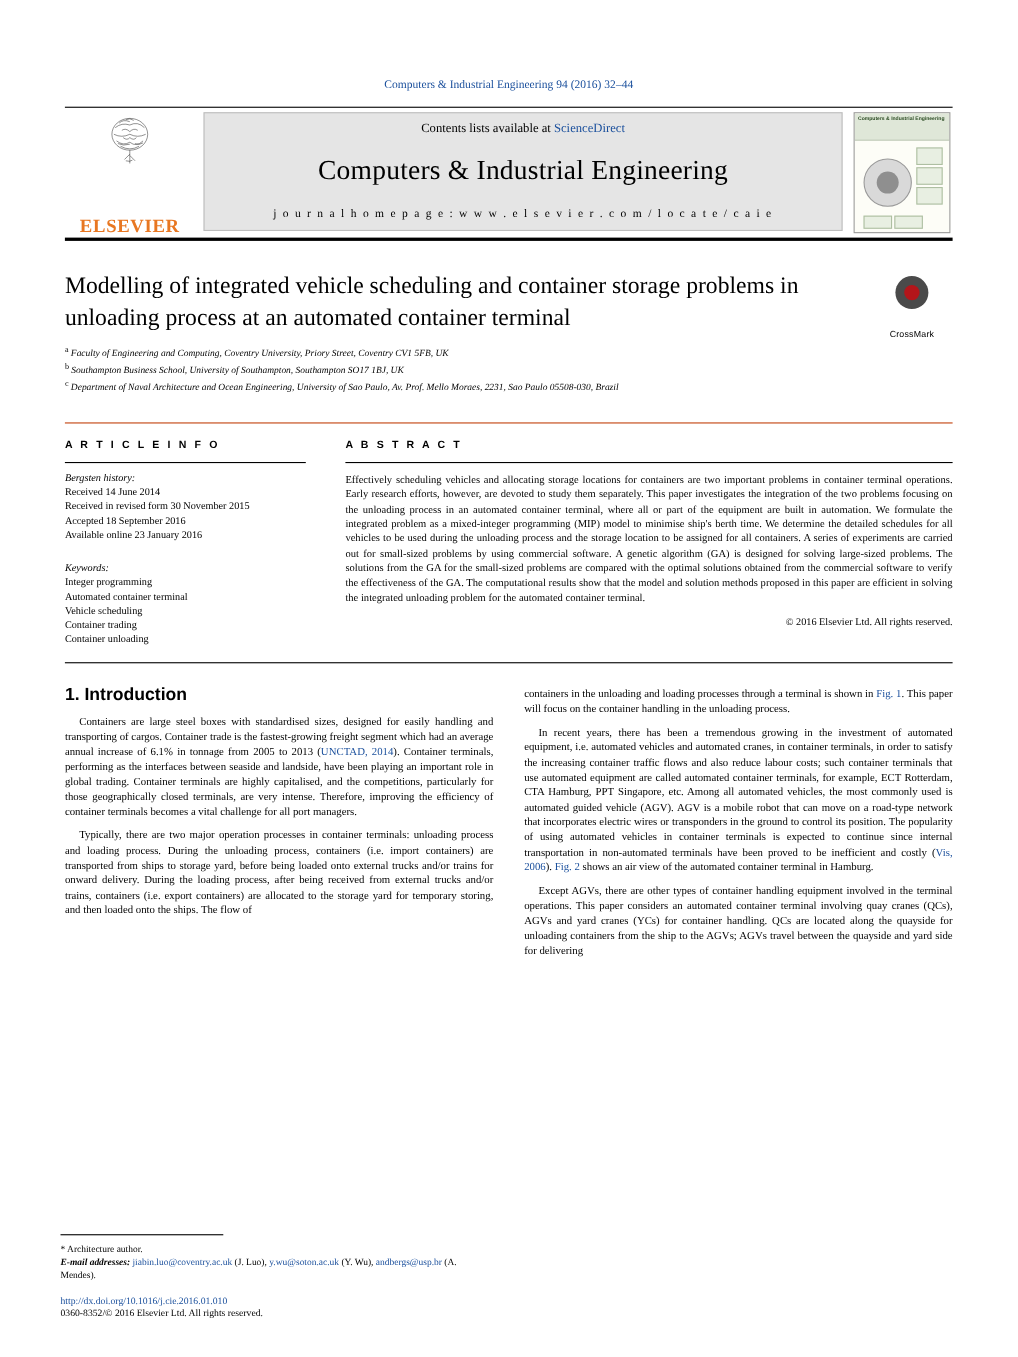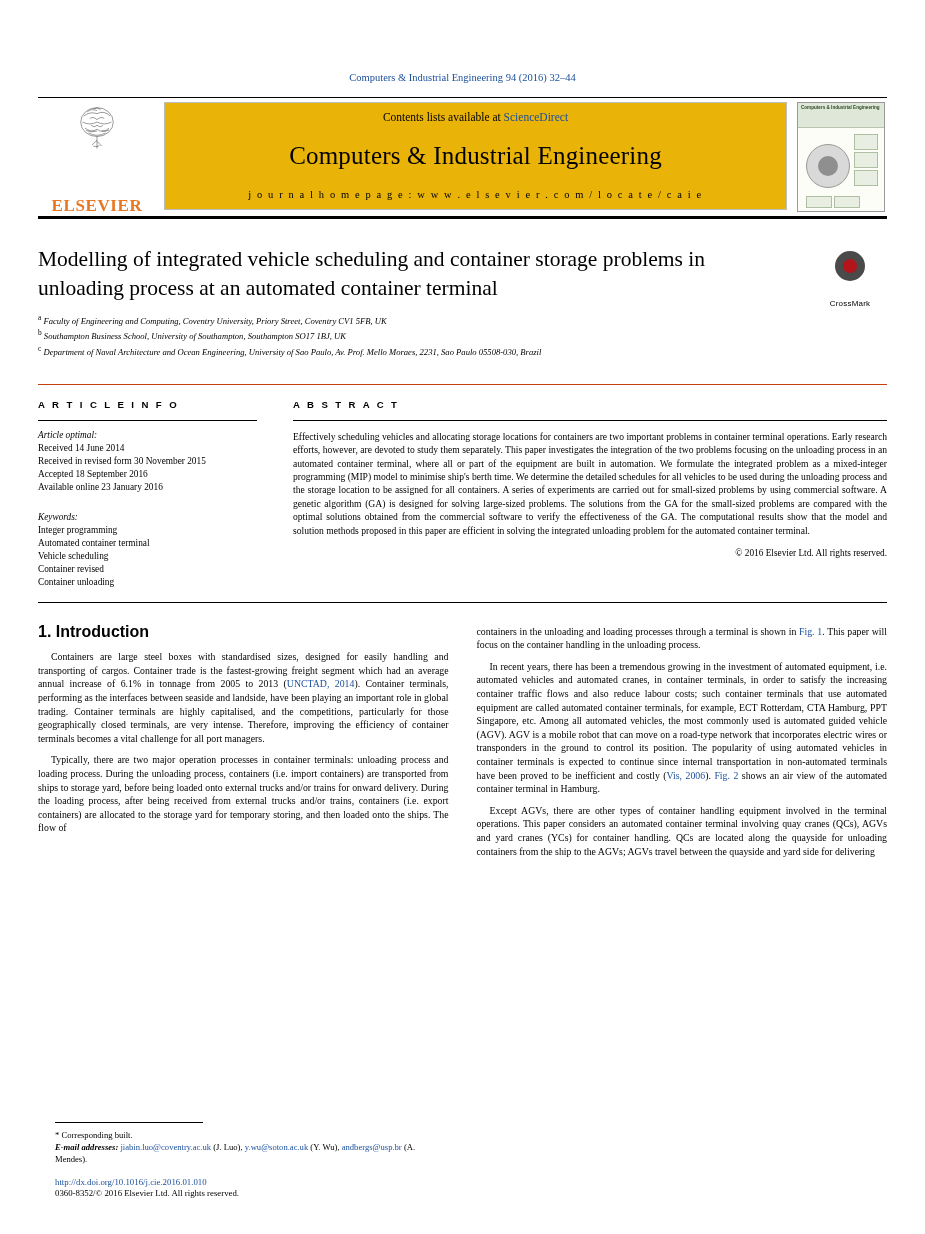--- a/index.html
+++ b/index.html
@@ -12,21 +12,21 @@
     height: 1234px;
     font-family: "Liberation Serif", serif;
     color: #000;
     position: relative;
   }
   .page {
     width: 925px;
     height: 1234px;
     position: relative;
     box-sizing: border-box;
-    padding: 0 38px;
+    padding: 0 59px;
   }
   .journal-ref {
     text-align: center;
     font-family: "Liberation Serif", serif;
     font-size: 10.5px;
     color: #1a4f9c;
     padding-top: 72px;
   }
   
   .masthead {
@@ -54,21 +54,21 @@
     color: #E87722;
     font-family: "Liberation Serif", serif;
     font-size: 17px;
     letter-spacing: 0.6px;
     font-weight: bold;
     margin-top: 1px;
   }
   .center-block {
     flex: 1;
     border: 1px solid #bdbdbd;
-    background: #eab308;
+    background: #e5e5e5;
     margin: 4px 8px 6px 8px;
     display: flex;
     flex-direction: column;
     align-items: center;
     justify-content: space-between;
     padding: 8px 0 9px 0;
     box-sizing: border-box;
   }
   .contents-line {
     font-size: 11.5px;
@@ -374,31 +374,31 @@
       <div><sup>a</sup> Faculty of Engineering and Computing, Coventry University, Priory Street, Coventry CV1 5FB, UK</div>
       <div><sup>b</sup> Southampton Business School, University of Southampton, Southampton SO17 1BJ, UK</div>
       <div><sup>c</sup> Department of Naval Architecture and Ocean Engineering, University of Sao Paulo, Av. Prof. Mello Moraes, 2231, Sao Paulo 05508-030, Brazil</div>
     </div>
   </div>
 
   <div class="info-abstract">
     <div class="col-info">
       <div class="sec-head">A R T I C L E   I N F O</div>
       <div class="rule-thin"></div>
-      <div class="info-block-title">Article optimal:</div>
+      <div class="info-block-title">Bergsten history:</div>
       <div class="info-line">Received 14 June 2014</div>
       <div class="info-line">Received in revised form 30 November 2015</div>
       <div class="info-line">Accepted 18 September 2016</div>
       <div class="info-line">Available online 23 January 2016</div>
       <div class="kw-gap"></div>
       <div class="info-block-title">Keywords:</div>
       <div class="info-line">Integer programming</div>
       <div class="info-line">Automated container terminal</div>
       <div class="info-line">Vehicle scheduling</div>
-      <div class="info-line">Container revised</div>
+      <div class="info-line">Container trading</div>
       <div class="info-line">Container unloading</div>
     </div>
     <div class="col-abstract">
       <div class="sec-head">A B S T R A C T</div>
       <div class="rule-thin"></div>
       <div class="abstract-text">Effectively scheduling vehicles and allocating storage locations for containers are two important problems in container terminal operations. Early research efforts, however, are devoted to study them separately. This paper investigates the integration of the two problems focusing on the unloading process in an automated container terminal, where all or part of the equipment are built in automation. We formulate the integrated problem as a mixed-integer programming (MIP) model to minimise ship's berth time. We determine the detailed schedules for all vehicles to be used during the unloading process and the storage location to be assigned for all containers. A series of experiments are carried out for small-sized problems by using commercial software. A genetic algorithm (GA) is designed for solving large-sized problems. The solutions from the GA for the small-sized problems are compared with the optimal solutions obtained from the commercial software to verify the effectiveness of the GA. The computational results show that the model and solution methods proposed in this paper are efficient in solving the integrated unloading problem for the automated container terminal.</div>
       <div class="copyright">© 2016 Elsevier Ltd. All rights reserved.</div>
     </div>
   </div>
   <div class="abs-rule"></div>
@@ -417,21 +417,21 @@
       </p>
       <p>
         In recent years, there has been a tremendous growing in the investment of automated equipment, i.e. automated vehicles and automated cranes, in container terminals, in order to satisfy the increasing container traffic flows and also reduce labour costs; such container terminals that use automated equipment are called automated container terminals, for example, ECT Rotterdam, CTA Hamburg, PPT Singapore, etc. Among all automated vehicles, the most commonly used is automated guided vehicle (AGV). AGV is a mobile robot that can move on a road-type network that incorporates electric wires or transponders in the ground to control its position. The popularity of using automated vehicles in container terminals is expected to continue since internal transportation in non-automated terminals have been proved to be inefficient and costly (<a class="ref" href="#">Vis, 2006</a>). <a class="ref" href="#">Fig. 2</a> shows an air view of the automated container terminal in Hamburg.
       </p>
       <p>Except AGVs, there are other types of container handling equipment involved in the terminal operations. This paper considers an automated container terminal involving quay cranes (QCs), AGVs and yard cranes (YCs) for container handling. QCs are located along the quayside for unloading containers from the ship to the AGVs; AGVs travel between the quayside and yard side for delivering</p>
     </div>
   </div>
 
   <div class="footer">
     <div class="footer-rule"></div>
-    <div class="footer-line">* Corresponding built.</div>
+    <div class="footer-line">* Architecture author.</div>
     <div class="footer-line">
       <span class="ital">E-mail addresses:</span>
       <a class="ref" href="#">jiabin.luo@coventry.ac.uk</a>
       <span>(J. Luo),</span>
       <a class="ref" href="#">y.wu@soton.ac.uk</a>
       <span>(Y. Wu),</span>
       <a class="ref" href="#">andbergs@usp.br</a>
       <span>(A. Mendes).</span>
     </div>
     <div class="doi-line">http://dx.doi.org/10.1016/j.cie.2016.01.010</div>

